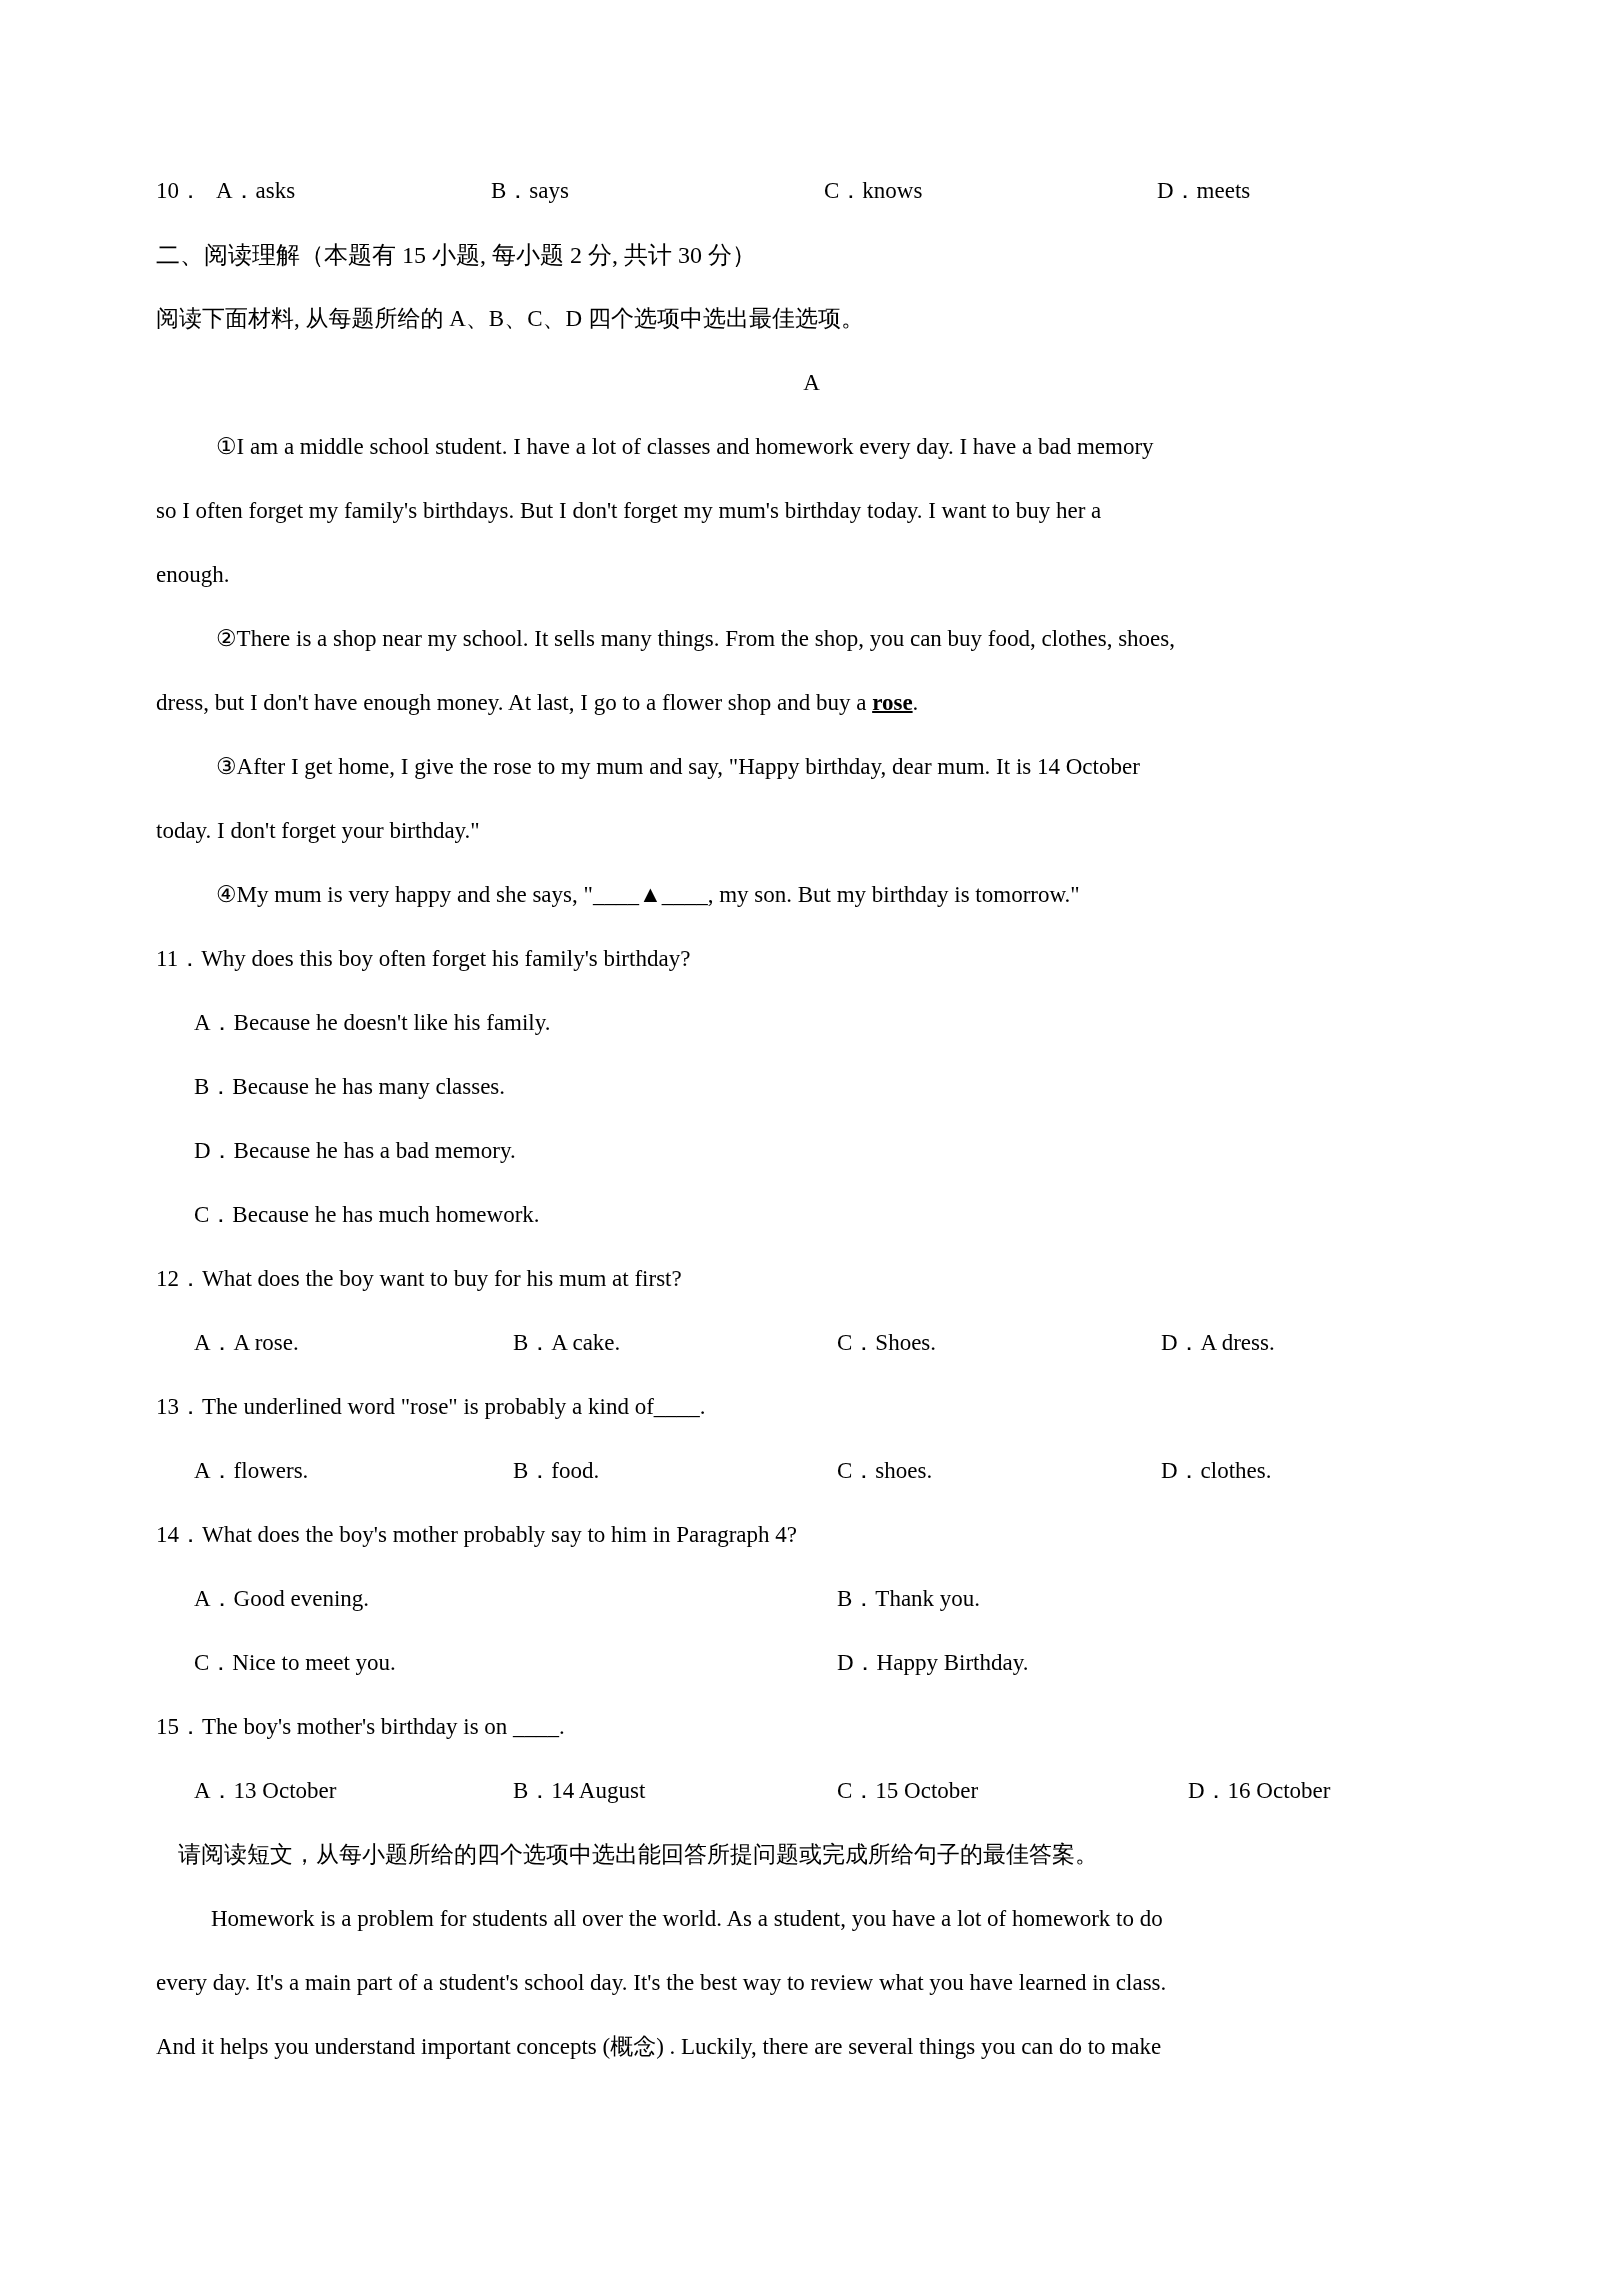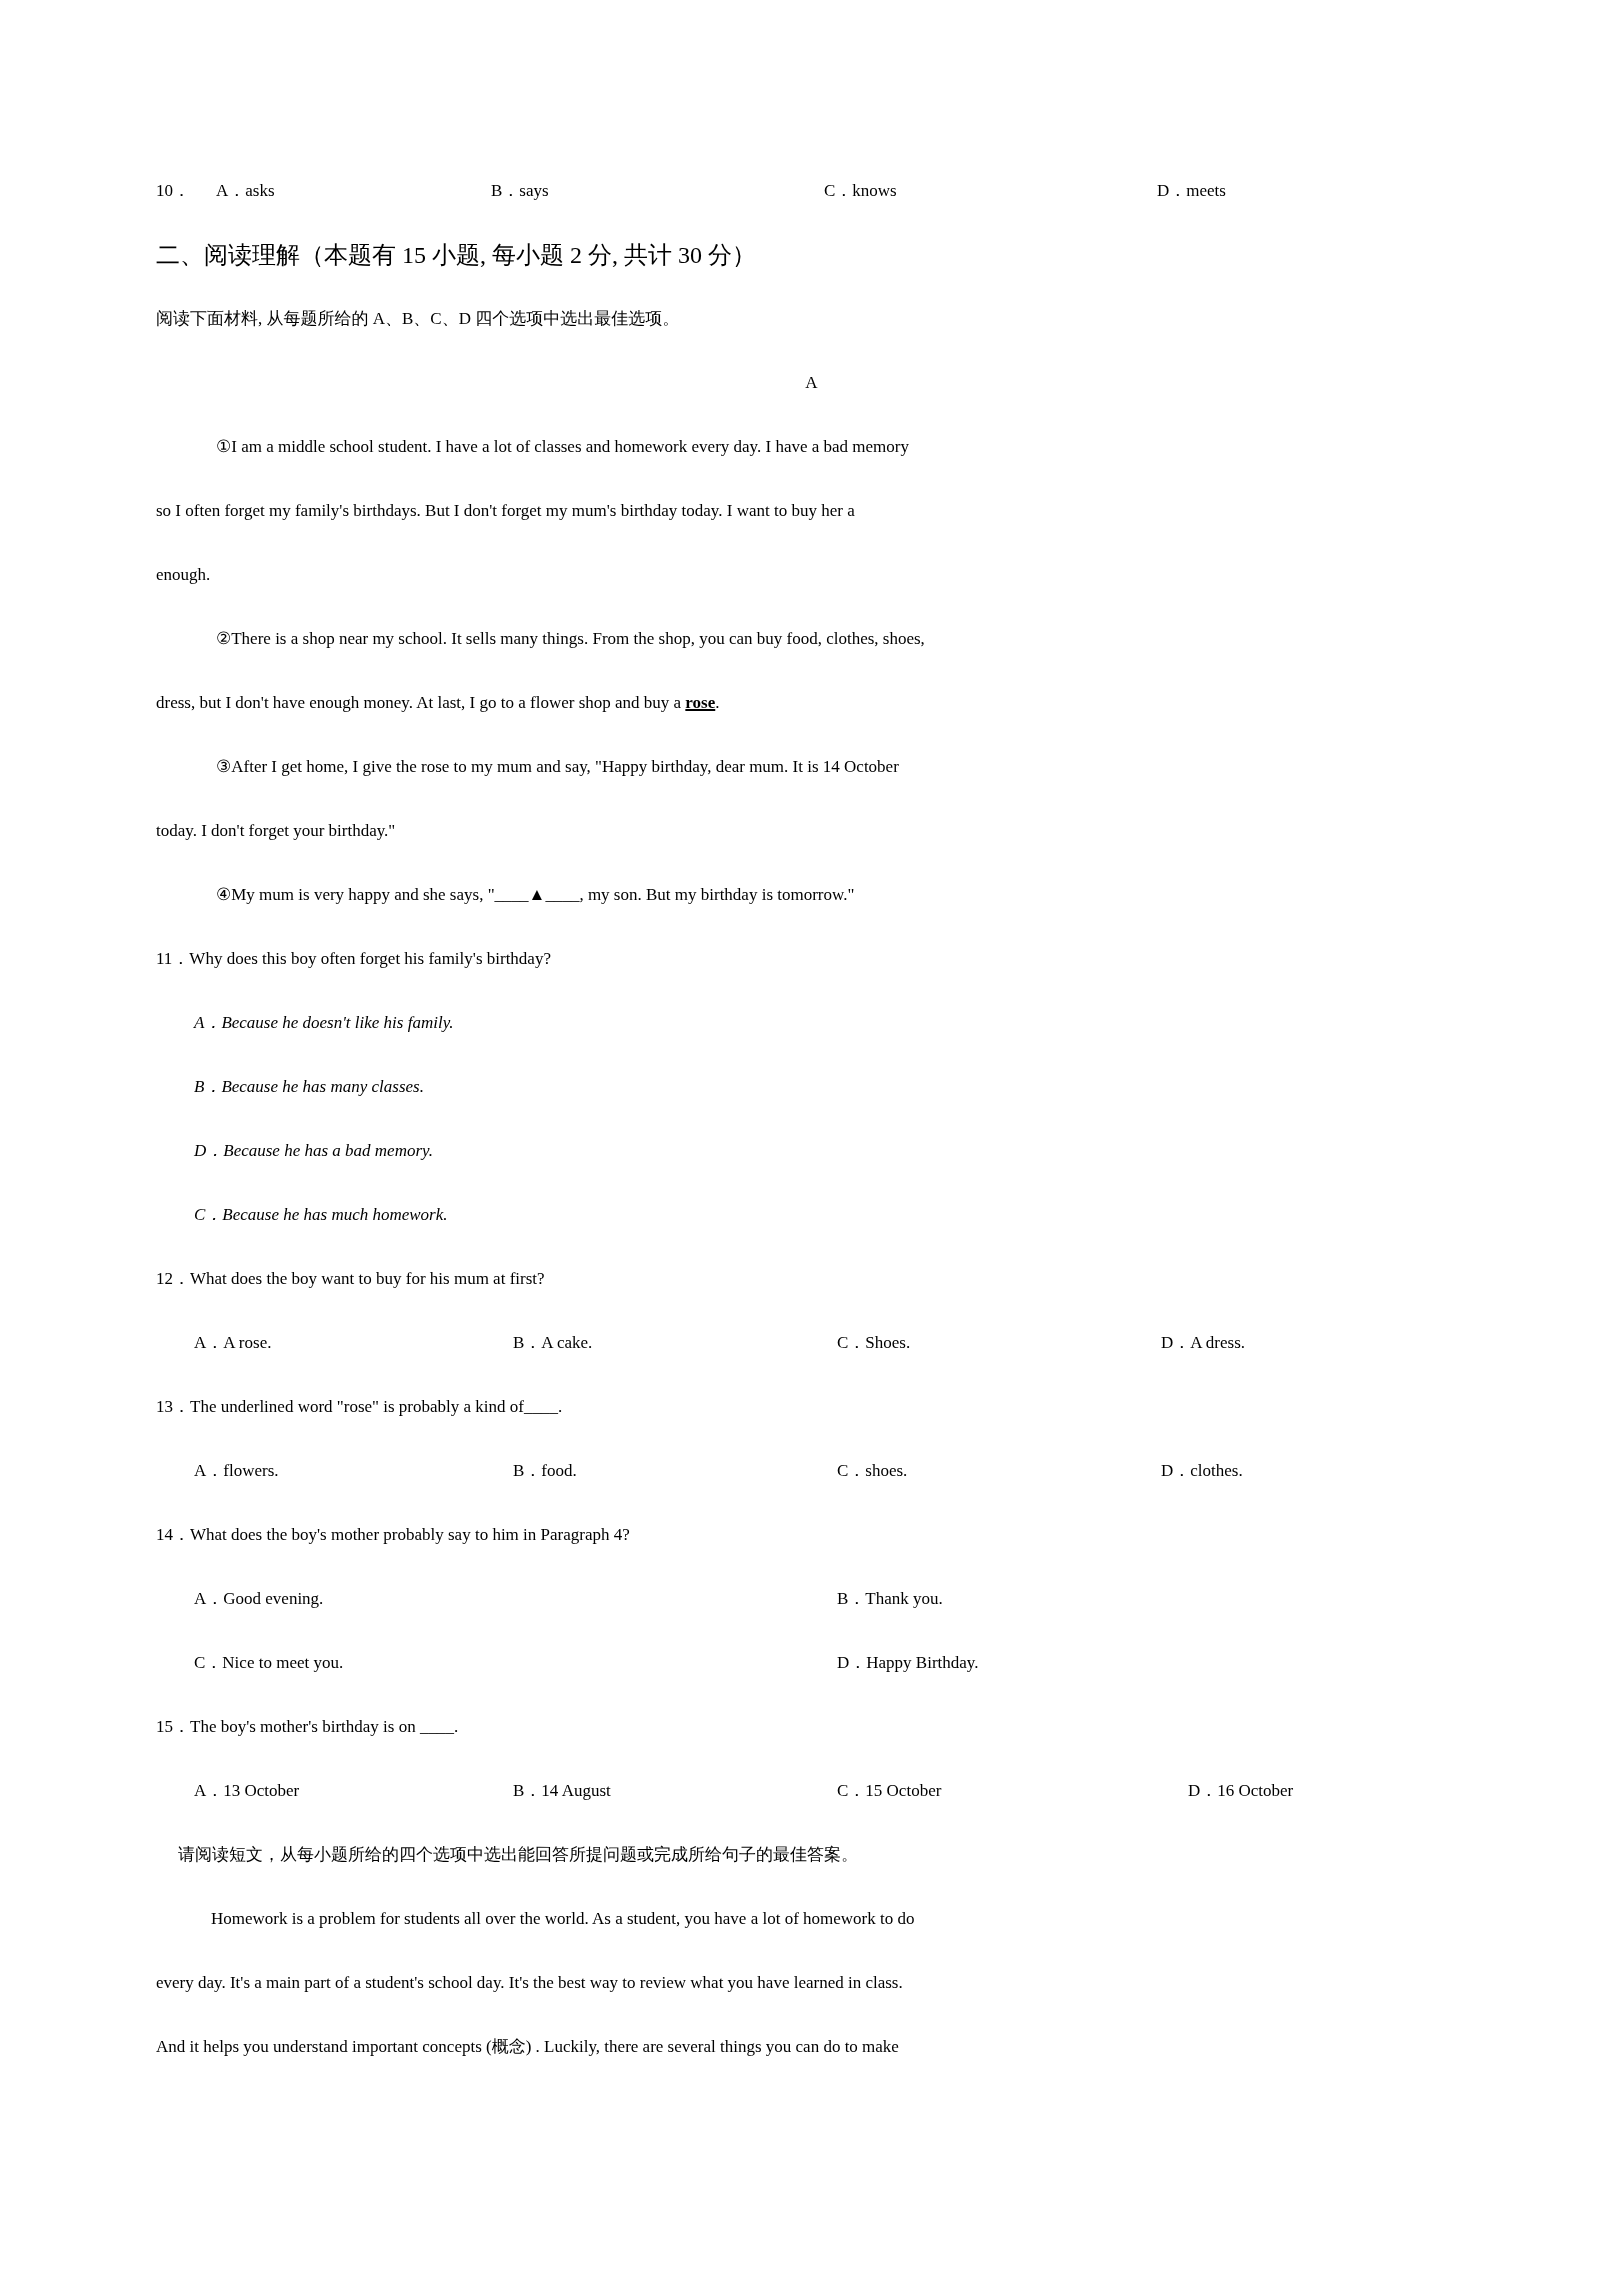--- a/index.html
+++ b/index.html
@@ -17,29 +17,29 @@
   .content {
     position: relative;
     box-sizing: border-box;
     padding: 159px 156px 0 156px;
     width: 1623px;
   }
   .line {
     position: relative;
     height: 64px;
     line-height: 64px;
-    font-size: 17px;
+    font-size: 23px;
     white-space: nowrap;
   }
   .line.cols span { position: absolute; top: 0; }
   .heading { font-weight: normal; font-size: 24px; }
   .center { text-align: center; }
   .ind110 { padding-left: 60px; }
   .ind100 { padding-left: 55px; }
-  .ind69  { padding-left: 38px; font-style: italic;  }
+  .ind69  { padding-left: 38px;  }
   .ind40  { padding-left: 22px;  }
   .rose-word {
     font-weight: bold;
     text-decoration: underline;
     text-decoration-thickness: 1.6px;
   }
 </style>
 </head>
 <body>
 

